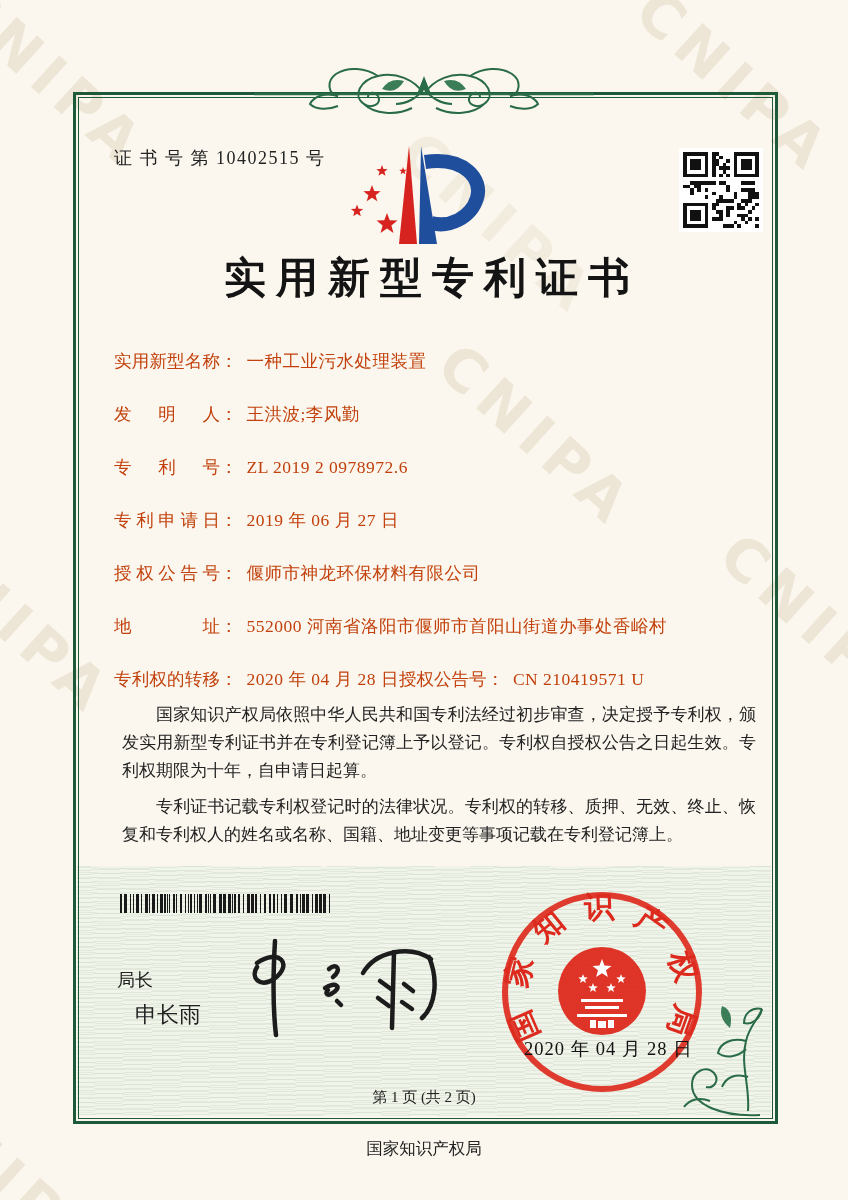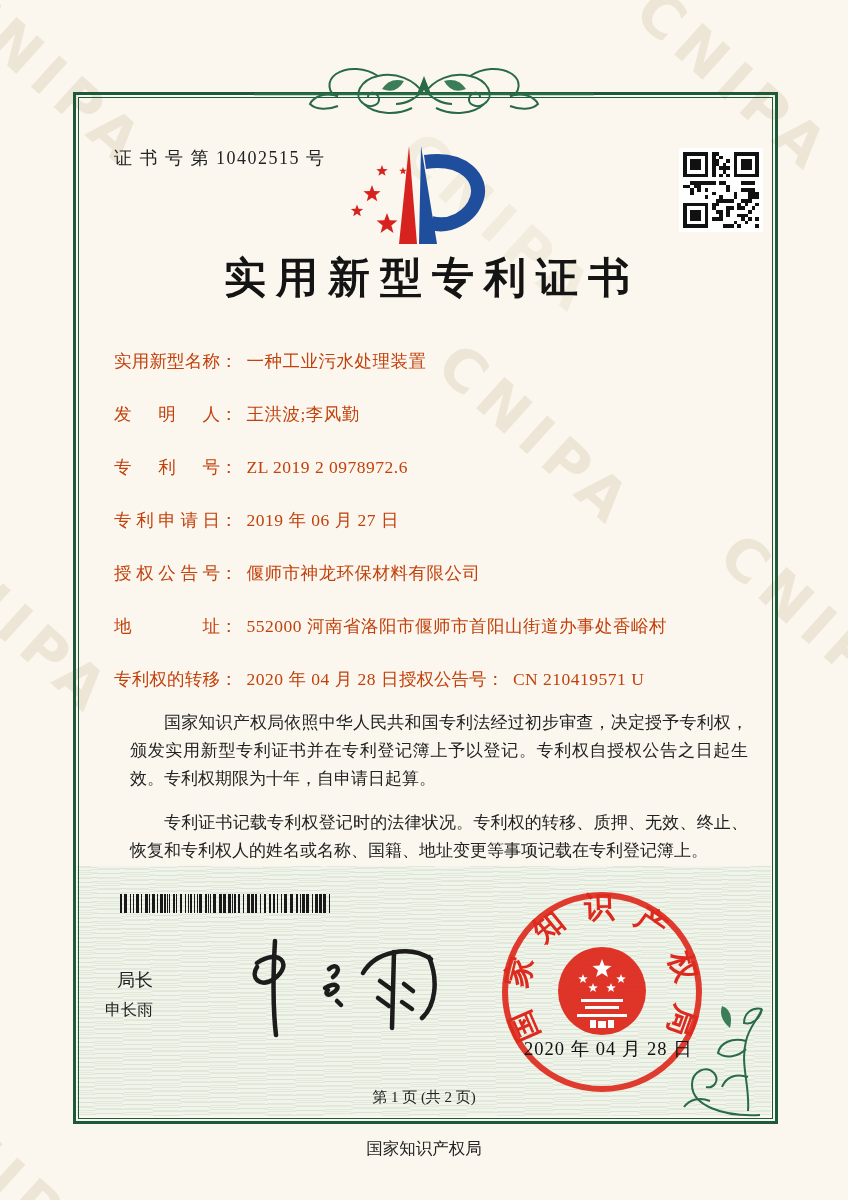--- a/index.html
+++ b/index.html
@@ -39,26 +39,26 @@
   .fields{position:absolute;left:114px;top:349px;width:660px;z-index:4;font-size:17.5px;color:#c2410c;}
   .field-row{height:53px;white-space:nowrap;}
   .flabel{display:inline-block;width:106px;text-align:justify;text-align-last:justify;}
   .fcolon{margin-right:9px;}
   .fvalue{letter-spacing:.5px;}
   .pair2{}
 
   
   .body-text{position:absolute;left:114px;top:693px;width:650px;z-index:4;
     font-size:17px;line-height:28px;text-align:justify;color:#222;}
-  .body-text p{margin:16px;text-indent:2em;}
+  .body-text p{margin:8px;text-indent:2em;}
 
   
   .barcode{position:absolute;left:120px;top:894px;width:216px;height:19px;z-index:4;}
   .director-label{position:absolute;left:117px;top:968px;font-size:18px;z-index:4;}
-  .director-name{position:absolute;left:105px;top:1000px;font-size:16px;z-index:4;}
+  .director-name{position:absolute;left:135px;top:1000px;font-size:22px;z-index:4;}
   .sig{position:absolute;left:237px;top:935px;width:215px;height:105px;z-index:5;}
   .seal{position:absolute;left:495px;top:885px;width:215px;height:215px;z-index:5;}
   .seal-date{position:absolute;left:524px;top:1036px;z-index:6;font-size:18.5px;
     letter-spacing:1px;color:#111;}
   .page-num{position:absolute;left:0;right:0;top:1088px;text-align:center;z-index:4;font-size:15px;}
   .cont-note{position:absolute;left:0;right:0;top:1138px;text-align:center;z-index:4;font-size:16.5px;}
 </style>
 </head>
 <body>
 

